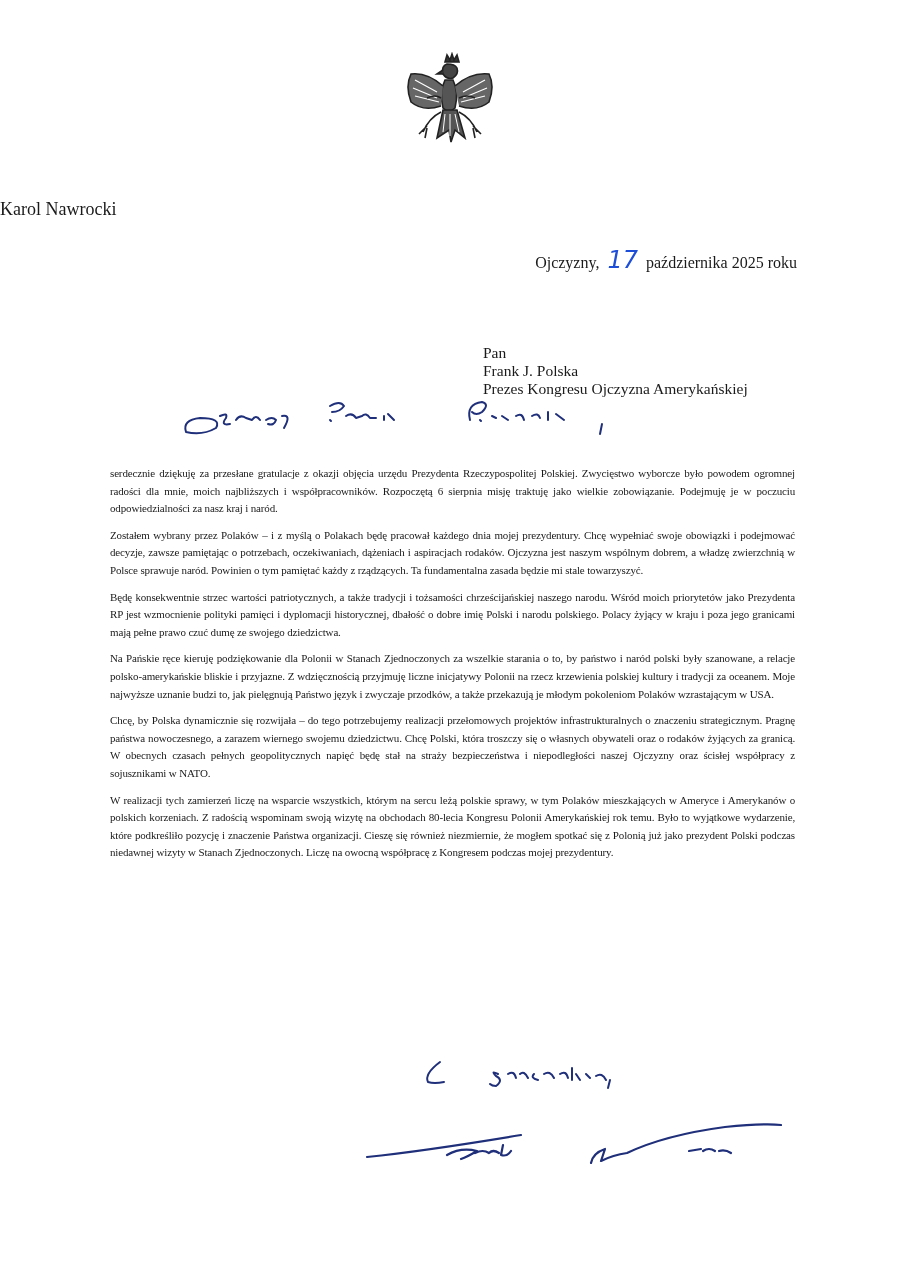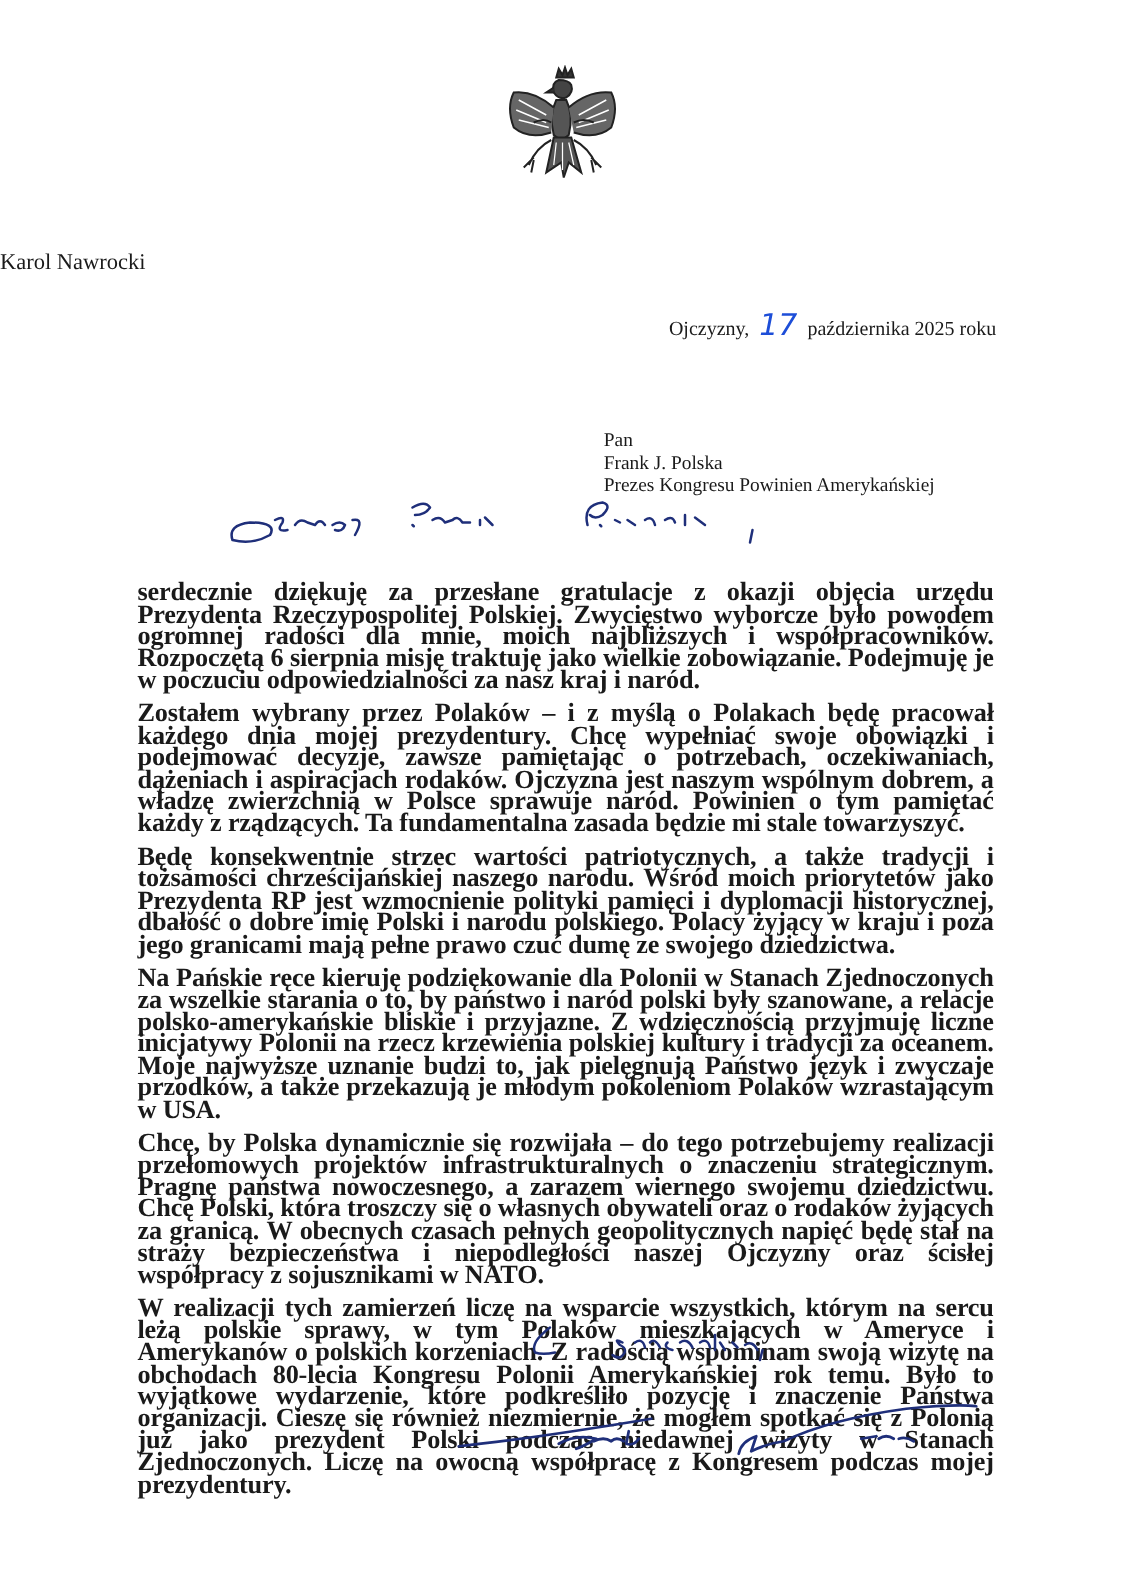--- a/index.html
+++ b/index.html
@@ -7,22 +7,22 @@
          font-family:"Liberation Serif","DejaVu Serif",serif; color:#1a1a1a; }
   .page { position:absolute; left:0; top:0; width:900px; height:1273px; background:#fff; }
   .eagle { position:absolute; left:397px; top:52px; width:110px; height:108px; }
   .header-title { position:absolute; left:0; width:100%; top:175px; text-align:center;
                   font-size:19px; font-variant:small-caps; letter-spacing:0.2px; }
   .header-name { position:absolute; left:0; width:100%; top:199px; font-size:18px; }
   .date-line { position:absolute; right:103px; top:246px; font-size:16px; white-space:nowrap; }
   .date-hand { color:#1d4ed8; font-family:"DejaVu Sans",sans-serif; font-size:24px; font-style:italic; margin:0 4px; }
   .addressee { position:absolute; left:483px; top:327px; font-size:15.5px; line-height:18px;margin-top:17px; }
   .salutation { position:absolute; left:180px; top:390px; width:470px; height:50px; }
-  .body-text { position:absolute; left:110px; top:465px; width:685px; font-size:21px; line-height:17.6px;
-               text-align:justify; letter-spacing:-0.15px;font-weight:bold; }
+  .body-text { position:absolute; left:110px; top:465px; width:685px; font-size:11px; line-height:17.6px;
+               text-align:justify; letter-spacing:-0.15px; }
   .body-text p { margin:0 0 9px 0; }
   .closing { position:absolute; left:420px; top:1052px; width:260px; height:45px; }
   .signature { position:absolute; left:365px; top:1115px; width:420px; height:60px; }
 </style>
 </head>
 <body>
 
 <div class="page">
 
   <svg class="eagle" viewBox="0 0 110 108">
@@ -55,21 +55,21 @@
 
   <div class="date-line">
     <span>Ojczyzny,</span>
     <span class="date-hand">17</span>
     <span>października 2025 roku</span>
   </div>
 
   <div class="addressee">
     <div>Pan</div>
     <div>Frank J. Polska</div>
-    <div>Prezes Kongresu Powinien Amerykańskiej</div>
+    <div>Prezes Kongresu Ojczyzna Amerykańskiej</div>
   </div>
 
   <svg class="salutation" viewBox="0 0 470 50">
     <title>Szanowny Panie Prezesie,</title>
     <g fill="none" stroke="#1f2f7a" stroke-width="2" stroke-linecap="round" stroke-linejoin="round">
       <path d="M6 42 Q2 30 20 28 Q42 28 36 38 Q22 46 6 42"></path>
       <path d="M40 26 Q48 22 46 28 Q40 36 50 34"></path>
       <path d="M56 30 Q60 24 66 28 L72 30 Q76 24 80 30"></path>
       <path d="M86 30 Q92 26 96 30 Q94 36 88 34"></path>
       <path d="M102 26 Q112 24 104 38"></path>

